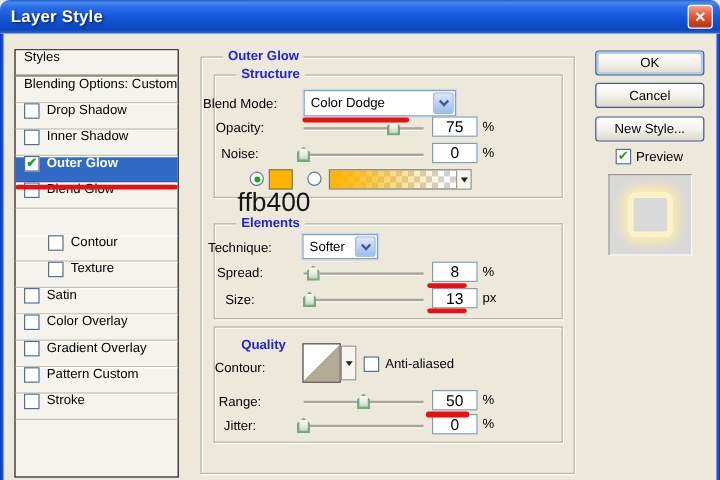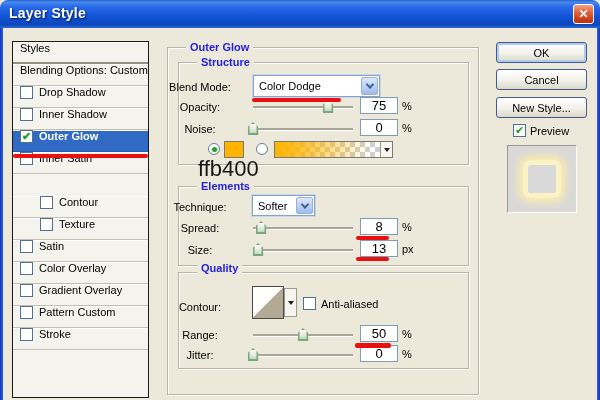--- a/index.html
+++ b/index.html
@@ -141,21 +141,21 @@
       </div>
     <div class="side-row sel" style="top:88px">
       <span class="cb on">
           <i>✔</i>
         </span>
       <span class="lbl">Outer Glow</span>
       </div>
     <div id="side-underline"></div>
     <div class="side-row" style="top:110px">
       <span class="cb"></span>
-      <span class="lbl">Inner Satin</span>
+      <span class="lbl">Blend Glow</span>
       </div>
     <div class="side-row indent" style="top:154px">
       <span class="cb"></span>
       <span class="lbl">Contour</span>
       </div>
     <div class="side-row indent" style="top:176px">
       <span class="cb"></span>
       <span class="lbl">Texture</span>
       </div>
     <div class="side-row" style="top:198px">
@@ -245,21 +245,21 @@
   <div class="row-label" style="left:150px;top:244px">Size:</div>
   <div class="slider" style="left:253px;top:242px">
     <div class="rail"></div>
     <div class="thumb" style="left: 5%;"></div>
   </div>
   <input class="valbox" style="left: 360px; top: 240px;" value="13">
   <div class="unit" style="left:402px;top:243px">px</div>
   <div class="redline" style="left:356px;top:257px;width:33px"></div>
 
   <div class="gbox" style="left:178px;top:272px;width:291px;height:97px"></div>
-  <div class="glabel" style="left:197px;top:262px">Quality</div>
+  <div class="glabel" style="left:197px;top:282px">Quality</div>
 
   <div class="row-label" style="left:150px;top:301px">Contour:</div>
   <div id="contour">
     <span class="pic"></span>
     <span class="drop">
         <span class="tri"></span>
       </span>
   </div>
   <span class="cb" id="aa-check"></span>
   <div id="aa-label">Anti-aliased</div>

